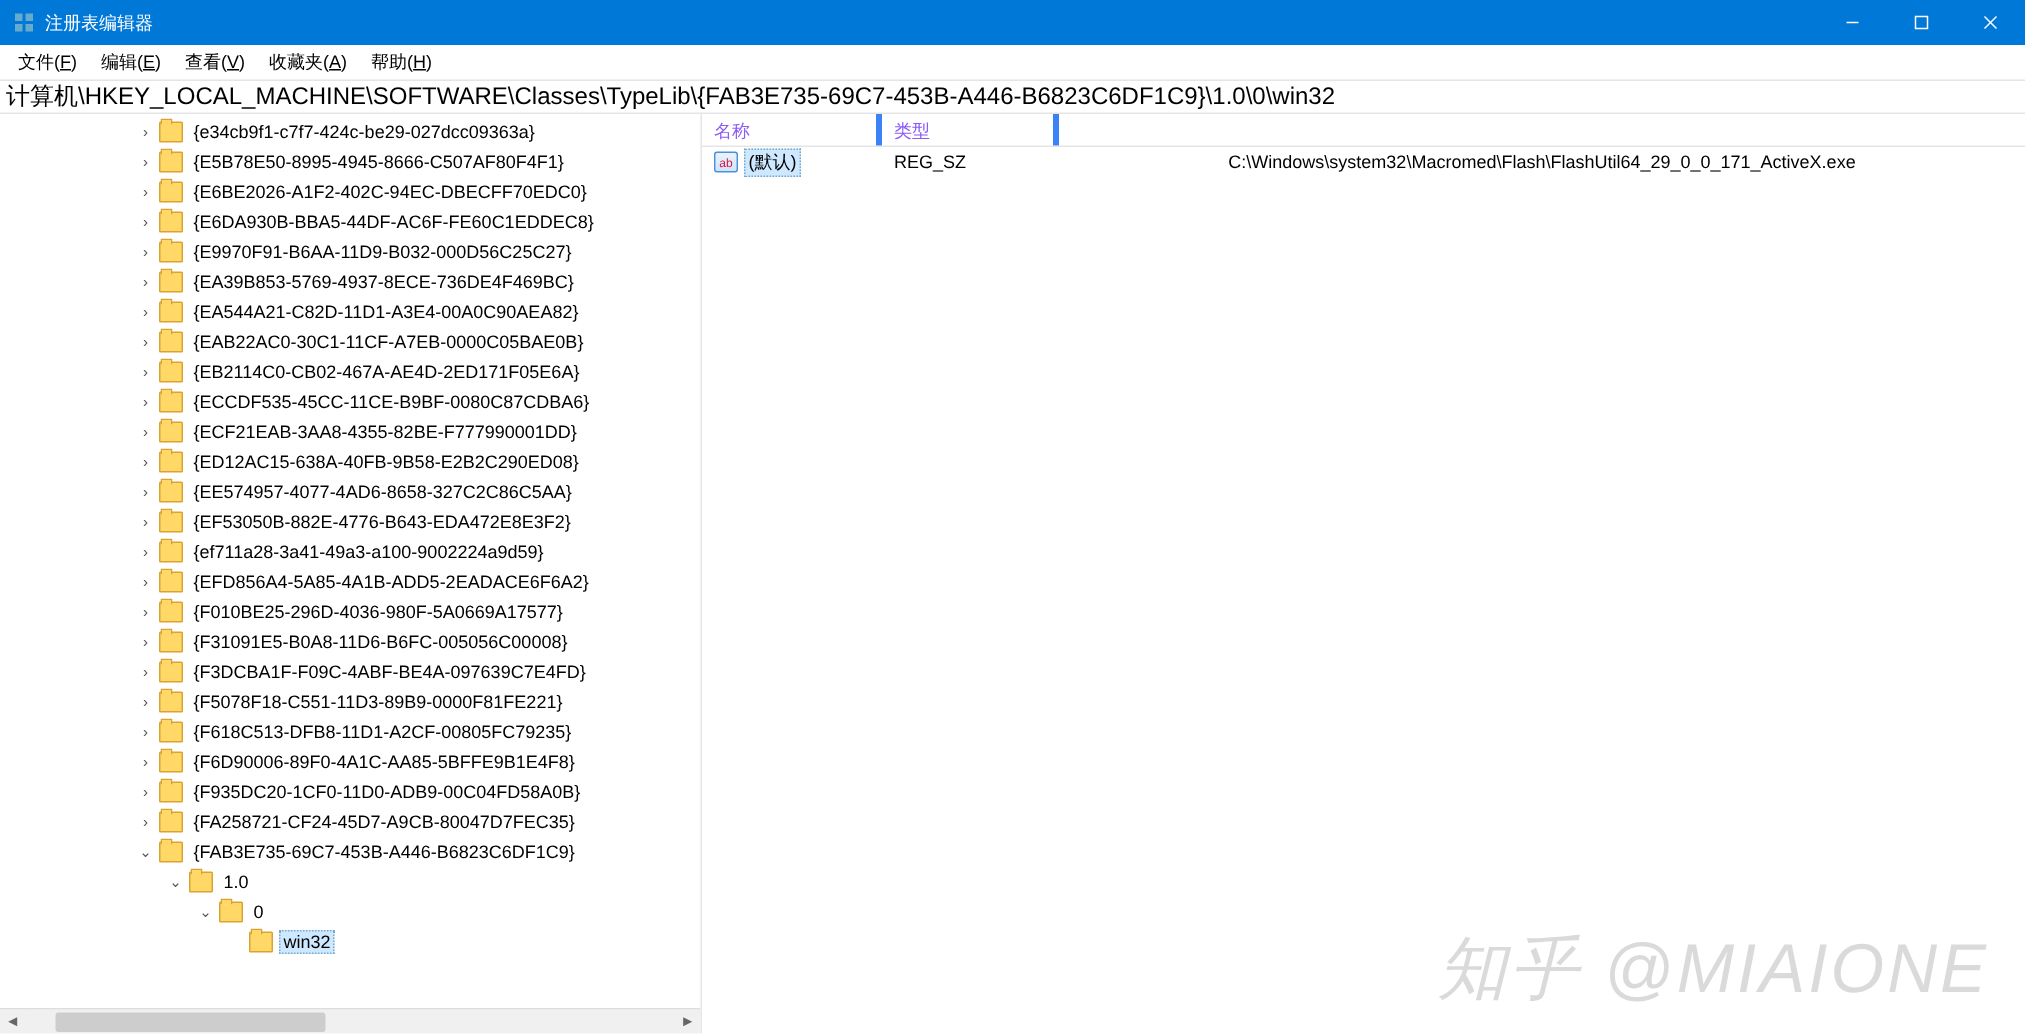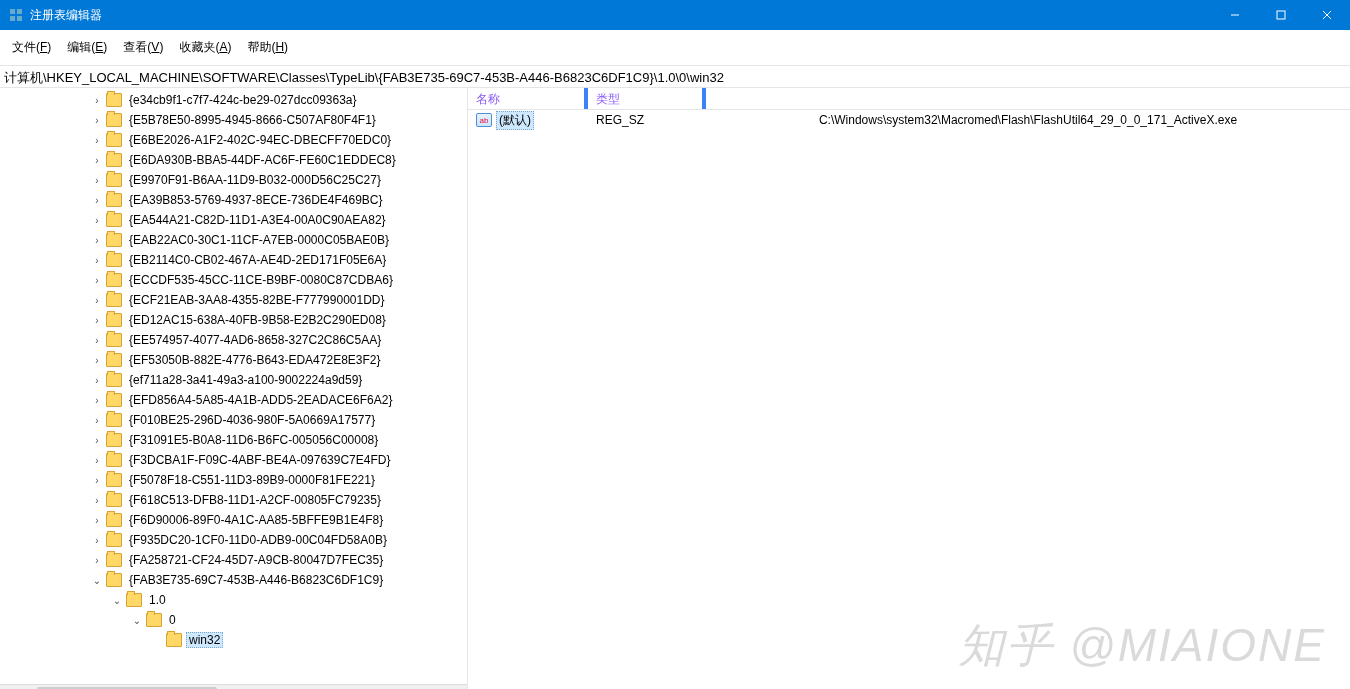--- a/index.html
+++ b/index.html
@@ -4,25 +4,25 @@
 <style>
 * { box-sizing: border-box; margin: 0; padding: 0; font-family: "Microsoft YaHei", "Segoe UI", Tahoma, sans-serif; }
 body { width: 1350px; height: 689px; background: #fff; overflow: hidden; font-size: 12px; }
 
 .titlebar { height: 30px; background: #0078d7; color: #fff; display: flex; align-items: center; padding-left: 8px; }
 .titlebar .icon { width: 16px; height: 16px; margin-right: 6px; display: flex; align-items: center; justify-content: center; }
 .titlebar .title { font-size: 12px; }
 .titlebar .controls { margin-left: auto; display: flex; }
 .titlebar .controls > div { width: 46px; height: 30px; display: flex; align-items: center; justify-content: center; color: #fff; }
 
-.menubar { height: 36px; background: #fff; border-bottom: 1px solid #e5e5e5; display: flex; align-items: center; padding-left: 4px; }
+.menubar { height: 24px; background: #fff; border-bottom: 1px solid #e5e5e5; display: flex; align-items: center; padding-left: 4px; }
 .menubar .item { padding: 3px 8px; cursor: default; }
 .menubar .item .ul { text-decoration: underline; }
 
-.addressbar { height: 22px; border-bottom: 1px solid #e5e5e5; display: flex; align-items: flex-end; padding: 0 4px; font-size: 13px; color: #000; }
+.addressbar { height: 22px; border-bottom: 1px solid #e5e5e5; display: flex; align-items: flex-end; padding: 0 4px; font-size: 16px; color: #000; }
 
 .main { display: flex; height: calc(689px - 30px - 24px - 22px); }
 .tree-pane { width: 468px; height: 100%; overflow: hidden; position: relative; border-right: 1px solid #e5e5e5; display:flex; flex-direction:column;}
 .tree-scroll { flex:1; overflow:auto; }
 .tree { padding-top: 2px; }
 .tree-row { height: 20px; display: flex; align-items: center; white-space: nowrap; position: relative; }
 .tree-row .expander { width: 14px; text-align: center; color: #555; font-size: 10px; cursor: default; user-select:none; }
 .tree-row .expander.none { visibility: hidden; }
 .tree-row .folder { width: 16px; height: 14px; background: #ffd868; border: 1px solid #d9a334; border-radius: 1px; margin: 0 4px 0 2px; position: relative; flex: none;}
 .tree-row .folder::before { content: ""; position: absolute; top: -3px; left: 0; width: 6px; height: 3px; background: #ffd868; border: 1px solid #d9a334; border-bottom: none; border-radius: 1px 1px 0 0; }

